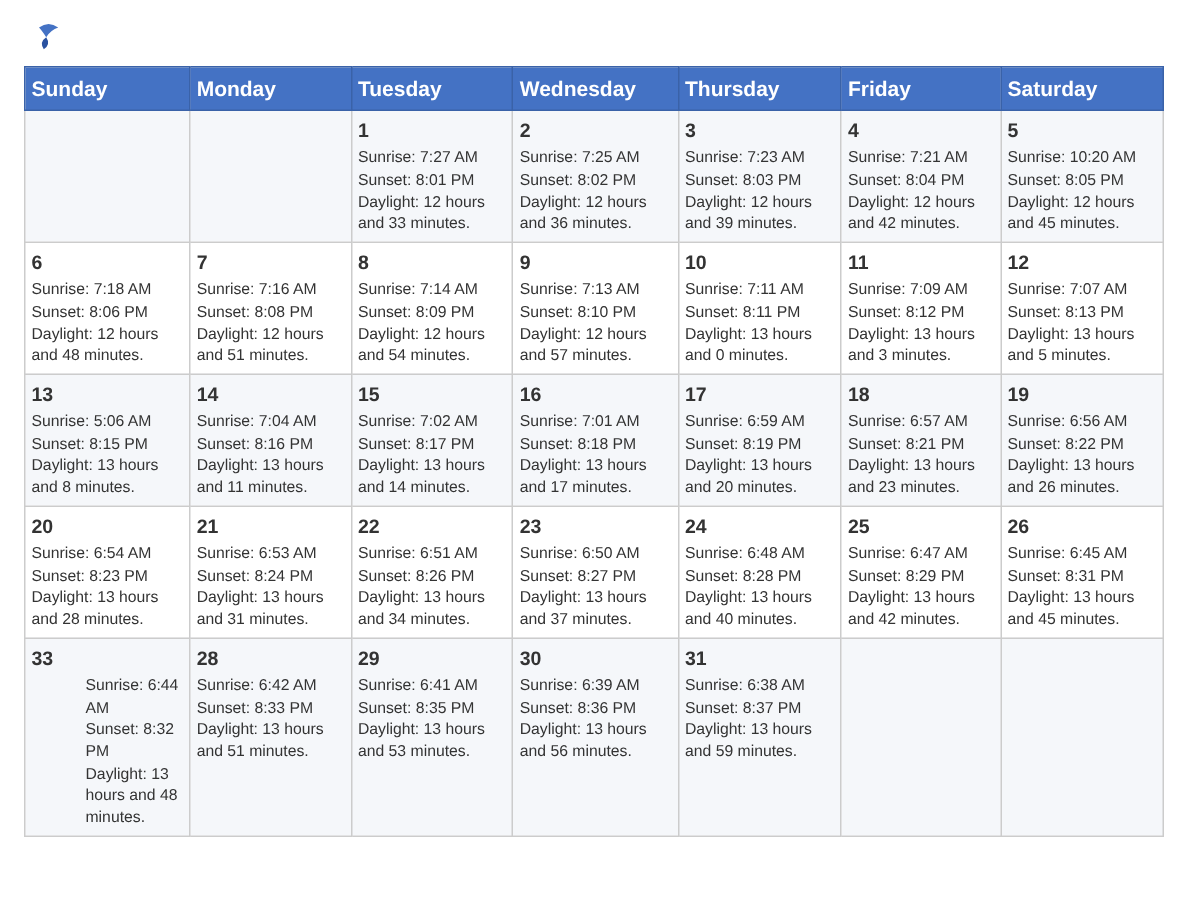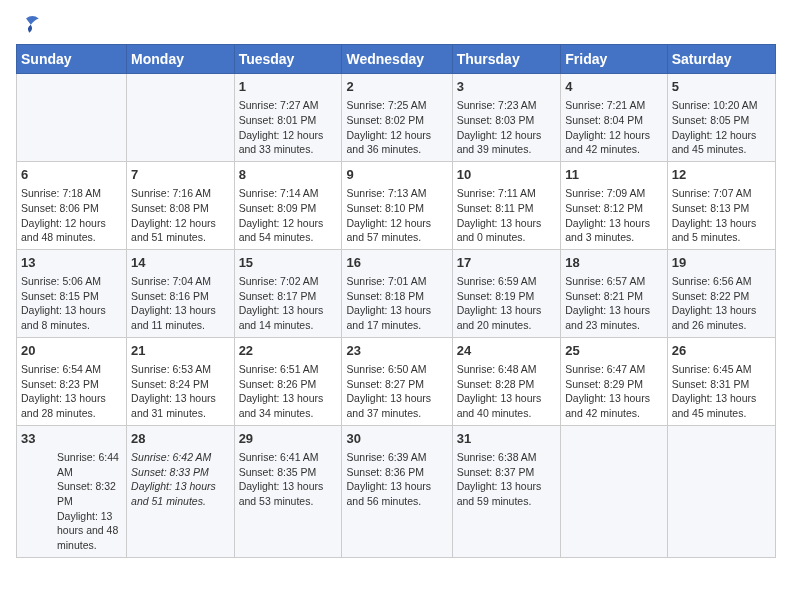--- a/index.html
+++ b/index.html
@@ -295,21 +295,21 @@
       </tr>
       <tr>
         <td>
           <span class="day-num">33</span>
           <div class="cell-content" style="white-space: pre-line; margin-left: 36px;">Sunrise: 6:44 AM
 Sunset: 8:32 PM
 Daylight: 13 hours and 48 minutes.</div>
         </td>
         <td>
           <span class="day-num">28</span>
-          <div class="cell-content" style="white-space: pre-line; font-style: italic;">Sunrise: 6:42 AM
+          <div class="cell-content" style="white-space: pre-line;">Sunrise: 6:42 AM
 Sunset: 8:33 PM
 Daylight: 13 hours and 51 minutes.</div>
         </td>
         <td>
           <span class="day-num">29</span>
           <div class="cell-content" style="white-space: pre-line;">Sunrise: 6:41 AM
 Sunset: 8:35 PM
 Daylight: 13 hours and 53 minutes.</div>
         </td>
         <td>

